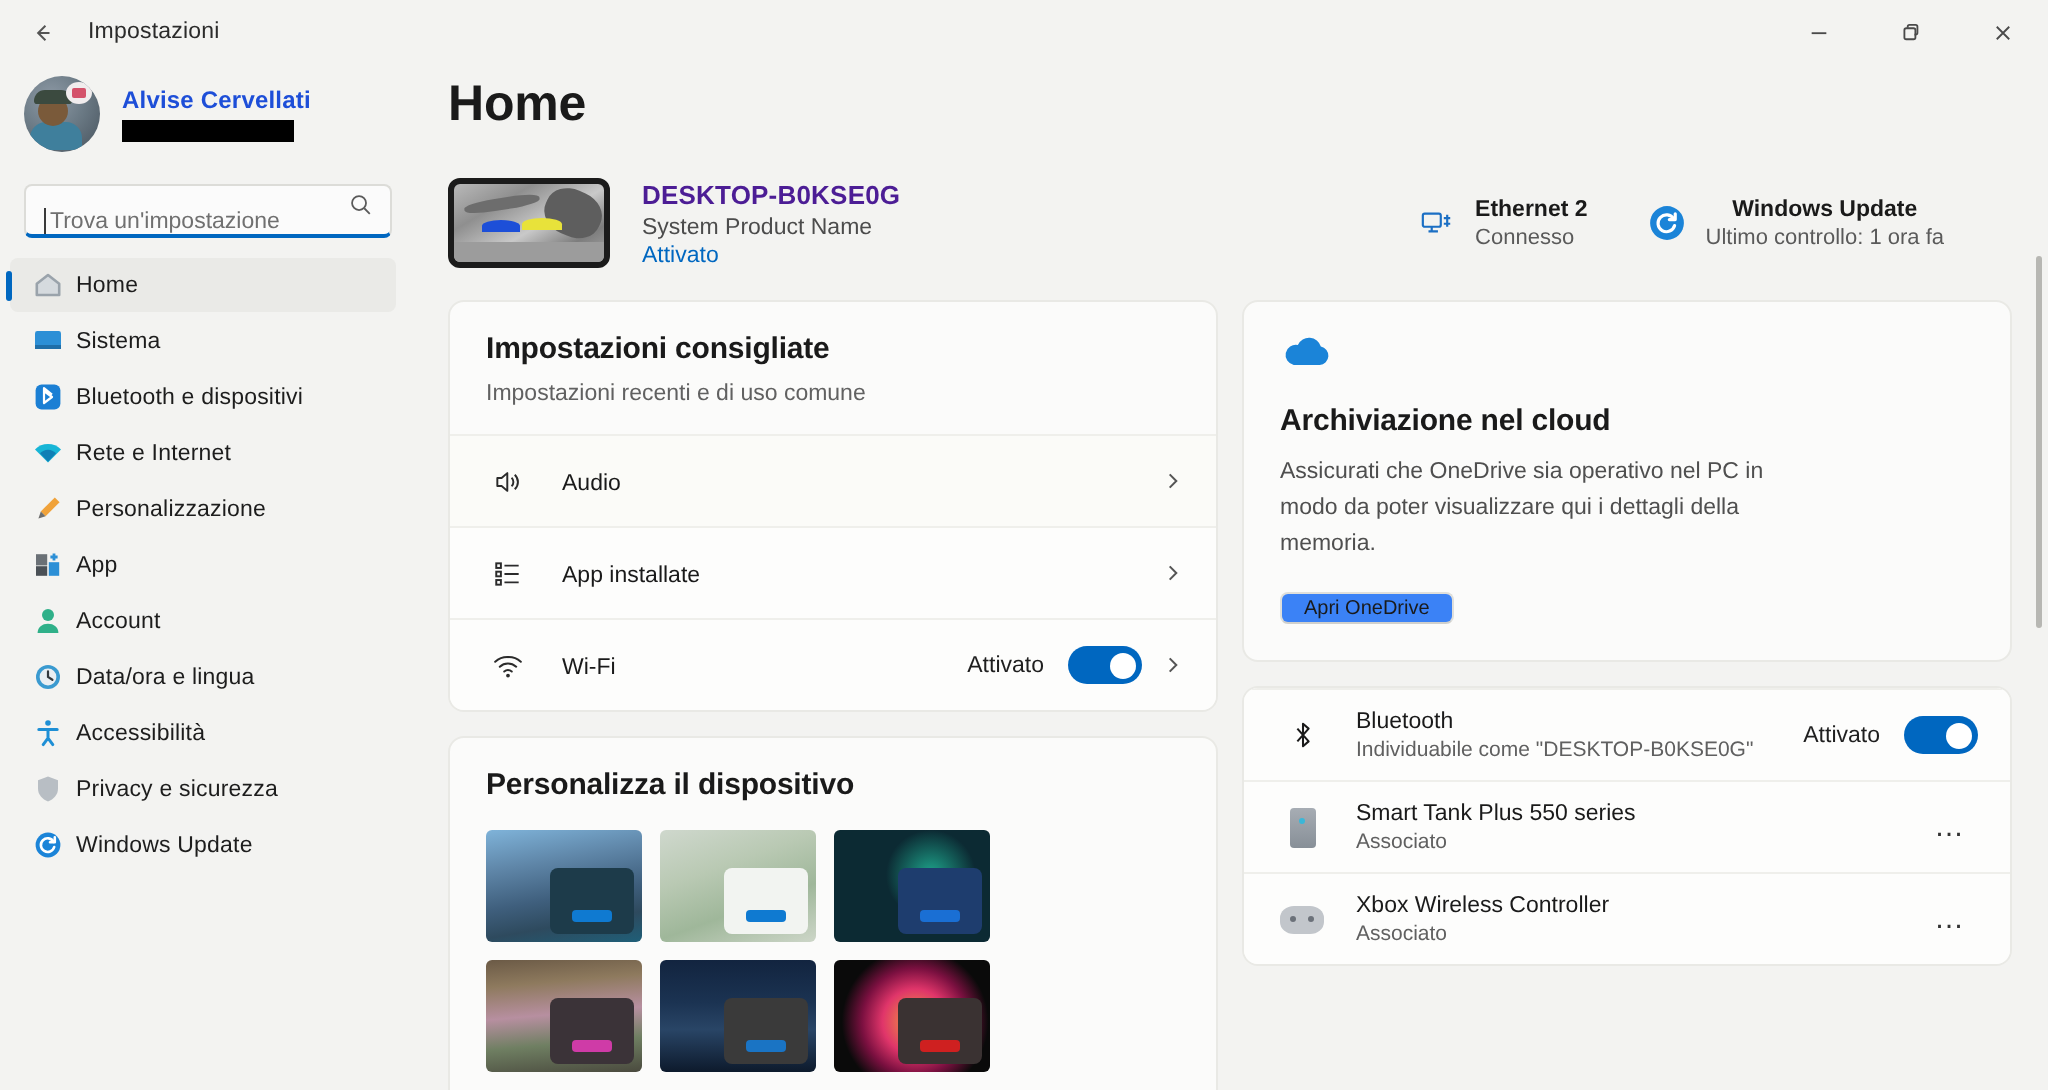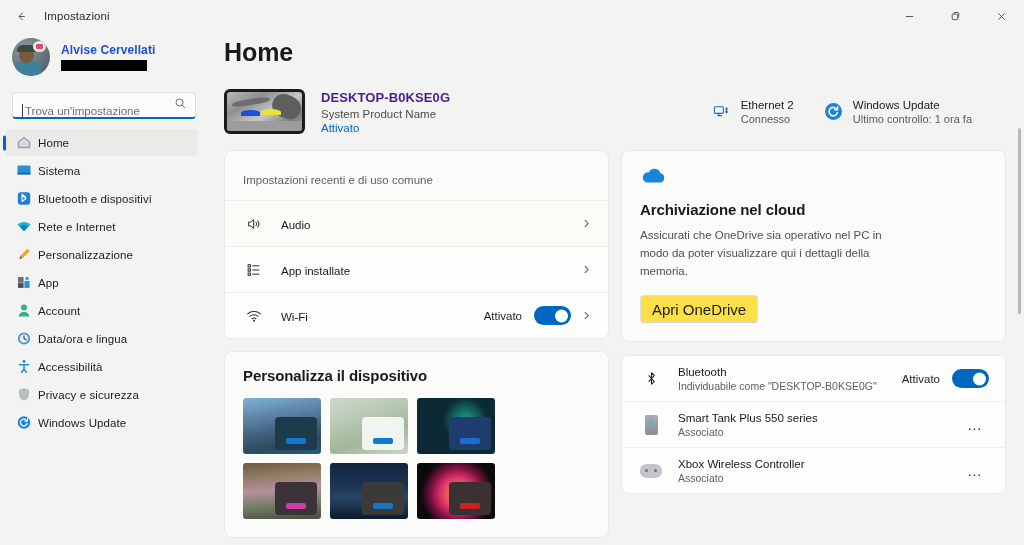--- a/index.html
+++ b/index.html
@@ -86,21 +86,21 @@
   .dev-thumb .c-blue { position: absolute; left: 18%; top: 46%; width: 26%; height: 15%; background: #1d4fd8; border-radius: 50% 50% 0 0; }
   .dev-thumb .c-yel { position: absolute; left: 45%; top: 44%; width: 27%; height: 16%; background: #e8e23a; border-radius: 50% 50% 0 0; }
   .dev-info { margin-left: 16px; min-width: 0; }
   .dev-name { font-size: 13px; font-weight: bold; letter-spacing: .1px; color: #4c1d95; }
   .dev-sub { font-size: 11.5px; color: #4c4c4c; margin-top: 3px; }
   .dev-link { font-size: 11.5px; color: #0067c0; margin-top: 2px; }
 
   .statuses { margin-left: auto; display: flex; gap: 30px; padding-right: 28px; }
   .status { display: flex; align-items: center; gap: 9px; }
   .status-ico { width: 20px; height: 20px; display: flex; align-items: center; justify-content: center; flex: none; }
-  .status-t1 { font-size: 11.5px; font-weight: normal; color: #1a1a1a; }
+  .status-t1 { font-size: 11.5px; font-weight: bold; color: #1a1a1a; text-align: center; }
   .status-t2 { font-size: 11px; color: #5a5a5a; margin-top: 2px; }
 
   .columns { display: flex; gap: 12px; margin-top: 16px; }
   .col { flex: 1; min-width: 0; display: flex; flex-direction: column; gap: 12px; }
 
   .card { background: #fbfbfa; border: 1px solid #e9e9e5; border-radius: 8px; overflow: hidden; }
   .card-head { padding: 15px 18px 14px 18px; }
   .card-title { font-size: 15px; font-weight: bold; color: #1a1a1a; letter-spacing: -.1px; }
   .card-sub { font-size: 11.5px; color: #616161; margin-top: 8px; }
 
@@ -116,22 +116,22 @@
 
   .toggle { width: 37px; height: 19px; border-radius: 10px; background: #0067c0; position: relative; flex: none; }
   .toggle .knob { position: absolute; right: 3px; top: 50%; transform: translateY(-50%); width: 13px; height: 13px; border-radius: 50%; background: #fff; }
 
   .cloud-card { padding: 16px 18px 18px 18px; }
   .cloud-ico { margin-bottom: 12px; }
   .cloud-title { font-size: 15px; font-weight: bold; letter-spacing: -.1px; }
   .cloud-desc { font-size: 11.5px; color: #4f4f4f; line-height: 1.55; margin-top: 9px; max-width: 270px; }
   .btn {
     margin-top: 15px; display: inline-flex; align-items: center; justify-content: center;
-    height: 28px; padding: 0 11px; font-size: 15px; color: #1a1a1a;
-    background: #fde047; border: 1px solid #dfdfdb; border-bottom-color: #d0d0cc; border-radius: 4px;
+    height: 16px; padding: 0 11px; font-size: 10px; color: #1a1a1a;
+    background: #3b82f6; border: 1px solid #dfdfdb; border-bottom-color: #d0d0cc; border-radius: 4px;
   }
 
   .pers-card { padding: 15px 18px 18px 18px; }
   .thumbs { display: grid; grid-template-columns: repeat(3, 78px); gap: 9px; margin-top: 14px; }
   .thumb { width: 78px; height: 56px; border-radius: 3px; position: relative; overflow: hidden; }
   .thumb .tb { position: absolute; right: 4px; bottom: 4px; width: 42px; height: 33px; border-radius: 4px; display: flex; align-items: flex-end; justify-content: center; padding-bottom: 6px; }
   .thumb .tb i { width: 20px; height: 6px; border-radius: 2px; display: block; }
 
   .bt-icon { width: 22px; display: flex; justify-content: center; }
   .dev-dot { width: 13px; height: 20px; border-radius: 2px; background: linear-gradient(180deg,#a7adb4,#878f97); position: relative; }
@@ -373,20 +373,21 @@
           </div>
         </div>
       </div>
 
       <div class="columns">
 
         <div class="col">
 
           <div class="card">
             <div class="card-head">
+              <div class="card-title">Impostazioni consigliate</div>
               <div class="card-sub">Impostazioni recenti e di uso comune</div>
             </div>
 
             <div class="row tinted">
               <span class="row-ico">
                 <svg width="16" height="16" viewBox="0 0 18 18" fill="none" stroke="currentColor" stroke-width="1.1" stroke-linejoin="round">
                     <path d="M3 6.8h2.4L8.6 4v10L5.4 11.2H3z"></path>
                     <path d="M11 6.6a3.3 3.3 0 010 4.8M12.8 4.9a5.6 5.6 0 010 8.2"></path>
                   </svg>
               </span>

